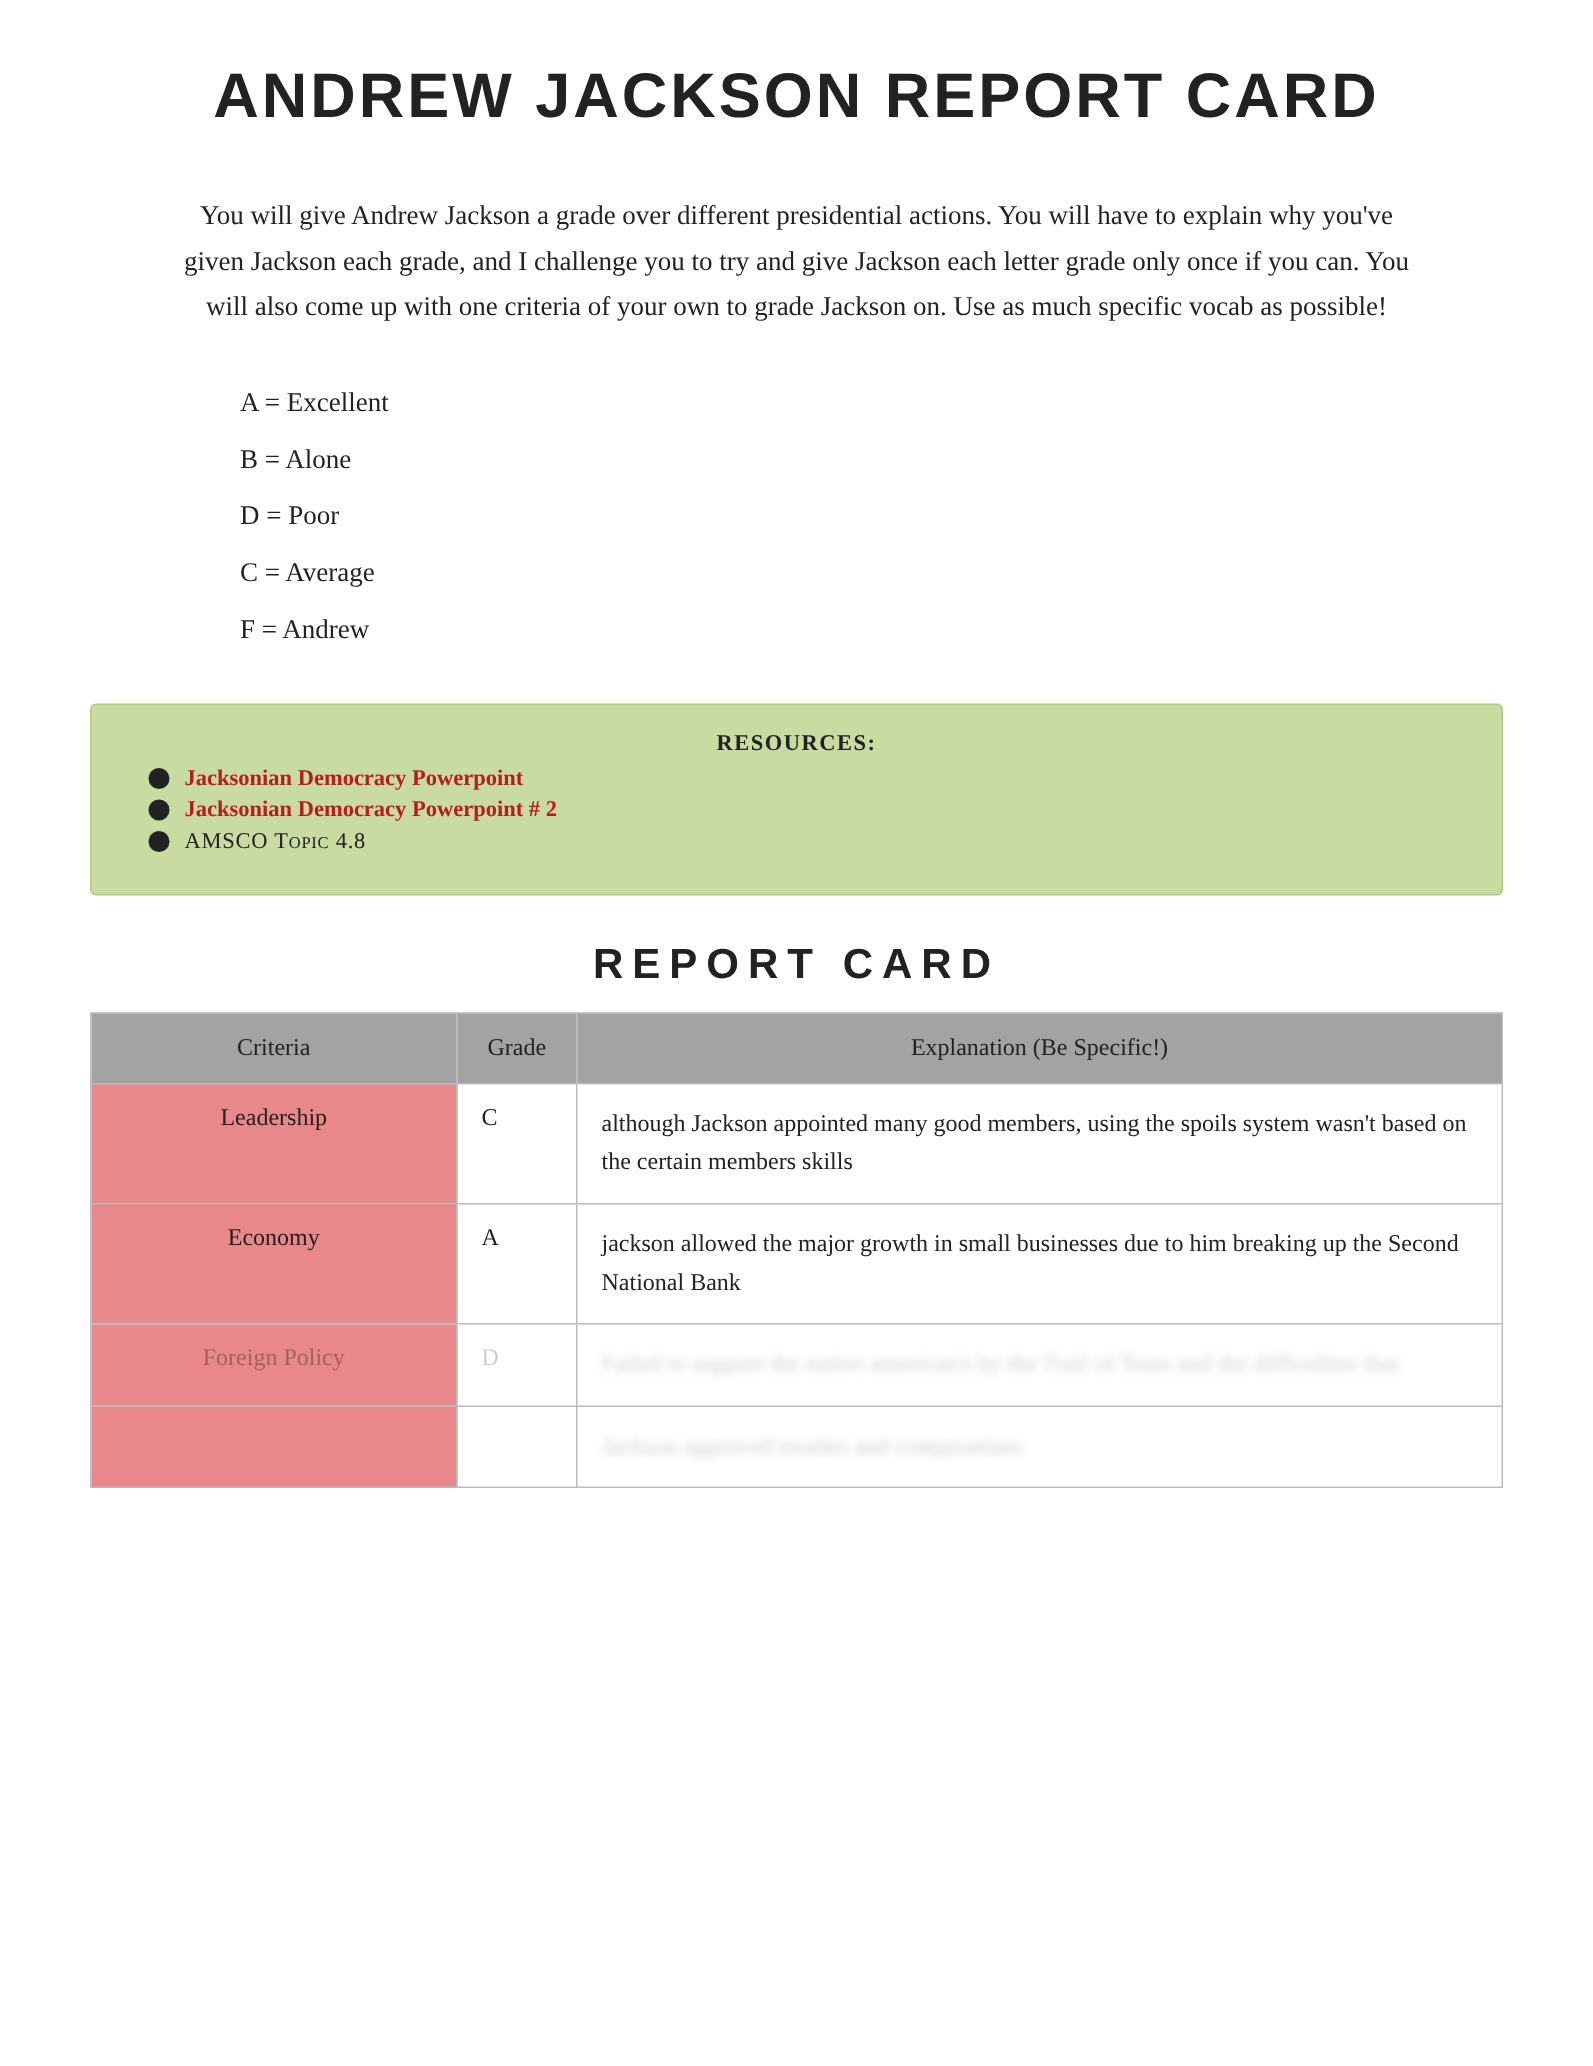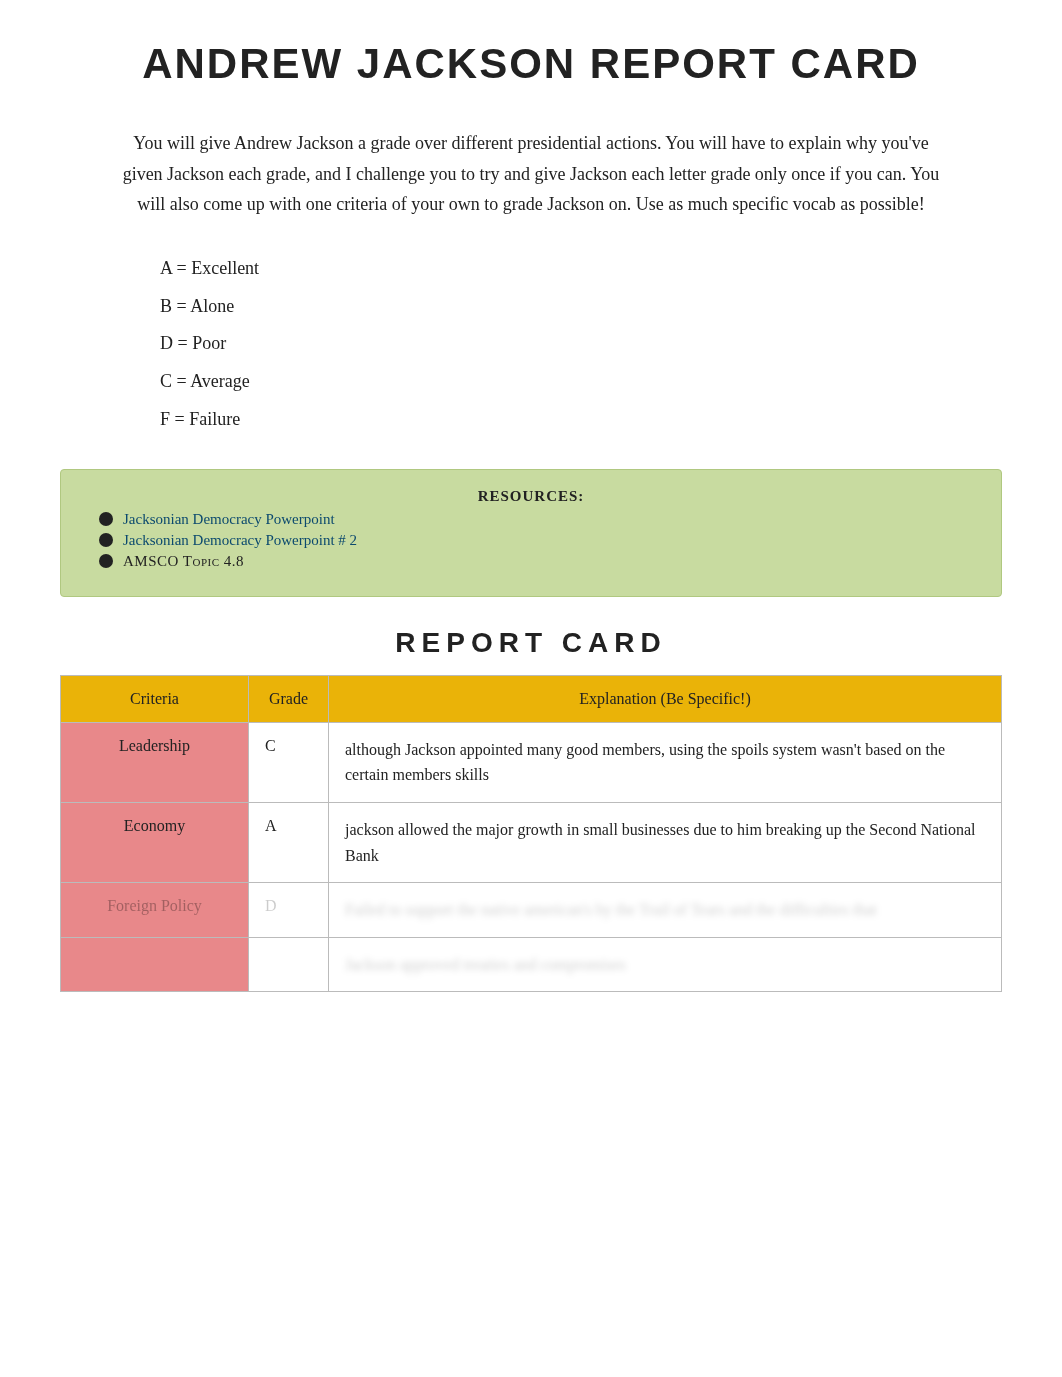--- a/index.html
+++ b/index.html
@@ -86,23 +86,24 @@
       width: 14px;
       height: 14px;
       background: #222;
       border-radius: 50%;
       display: inline-block;
       margin-right: 10px;
       flex-shrink: 0;
     }
 
     .resource-link {
-      color: #0c4a6e;
+      color: #b91c1c;
       text-decoration: none;
       font-size: 15px;
+      font-weight: bold;
     }
 
     .resource-bold {
       font-weight: normal;
       font-size: 15px;
       font-variant: small-caps;
       letter-spacing: 0.5px;
     }
 
     .report-card-title {
@@ -115,41 +116,41 @@
       margin-bottom: 16px;
     }
 
     .report-table {
       width: 100%;
       border-collapse: collapse;
       border: 1px solid #bbb;
     }
 
     .report-table th {
-      background-color: #eab308;
+      background-color: #a3a3a3;
       border: 1px solid #bbb;
       padding: 14px 16px;
       font-size: 16px;
       font-weight: normal;
       text-align: center;
     }
 
     .report-table td {
       border: 1px solid #bbb;
       padding: 14px 16px;
       font-size: 16px;
       vertical-align: top;
     }
 
     .criteria-cell {
       background-color: #e8888a;
       text-align: center;
       vertical-align: middle;
       font-size: 17px;
-      width: 188px;
+      width: 244px;
       padding: 20px 16px;
     }
 
     .grade-cell {
       text-align: left;
       vertical-align: top;
       width: 80px;
       font-size: 18px;
       padding: 18px 16px;
     }
@@ -179,21 +180,21 @@
 
 <h1 class="page-title">Andrew Jackson Report Card</h1>
 
 <p class="intro-text">You will give Andrew Jackson a grade over different presidential actions. You will have to explain why you've given Jackson each grade, and I challenge you to try and give Jackson each letter grade only once if you can. You will also come up with one criteria of your own to grade Jackson on. Use as much specific vocab as possible!</p>
 
 <div class="grade-scale">
   <div>A = Excellent</div>
   <div>B = Alone</div>
   <div>D = Poor</div>
   <div>C = Average</div>
-  <div>F = Failure</div>
+  <div>F = Andrew</div>
 </div>
 
 <div class="resources-box">
   <div class="resources-label">RESOURCES:</div>
   <ul class="resources-list">
     <li>
       <span class="bullet"></span>
       <a class="resource-link" href="#">Jacksonian Democracy Powerpoint</a>
     </li>
     <li>

